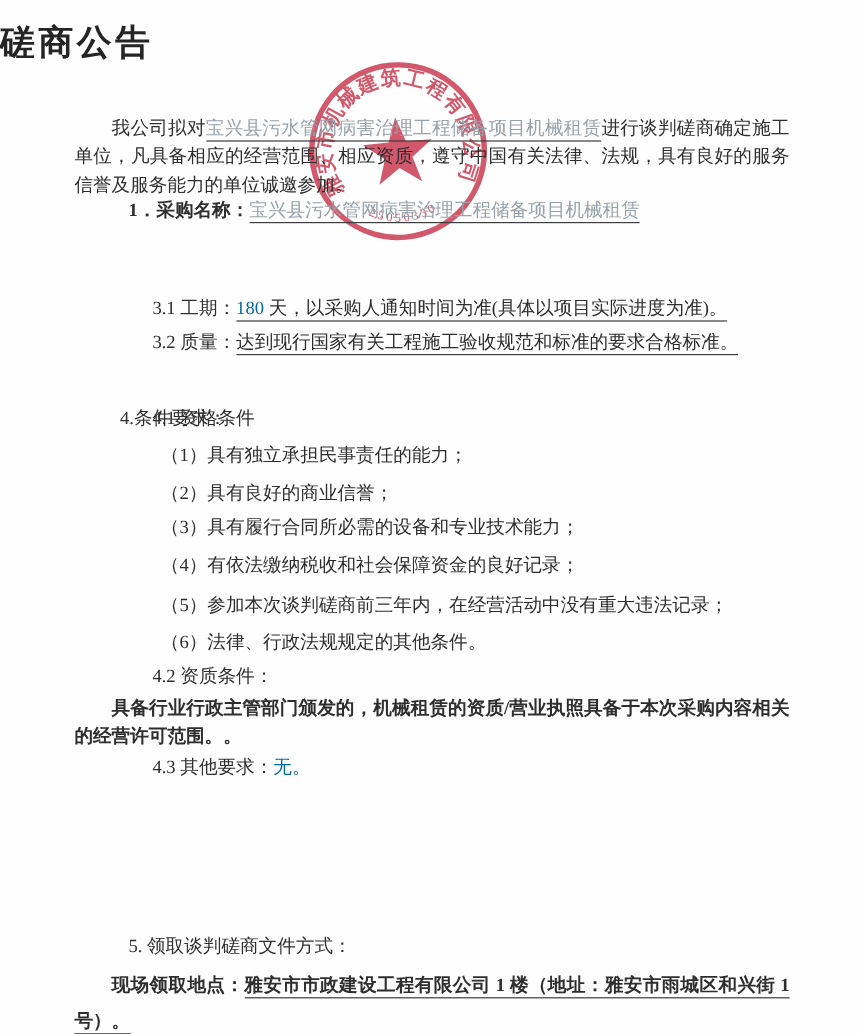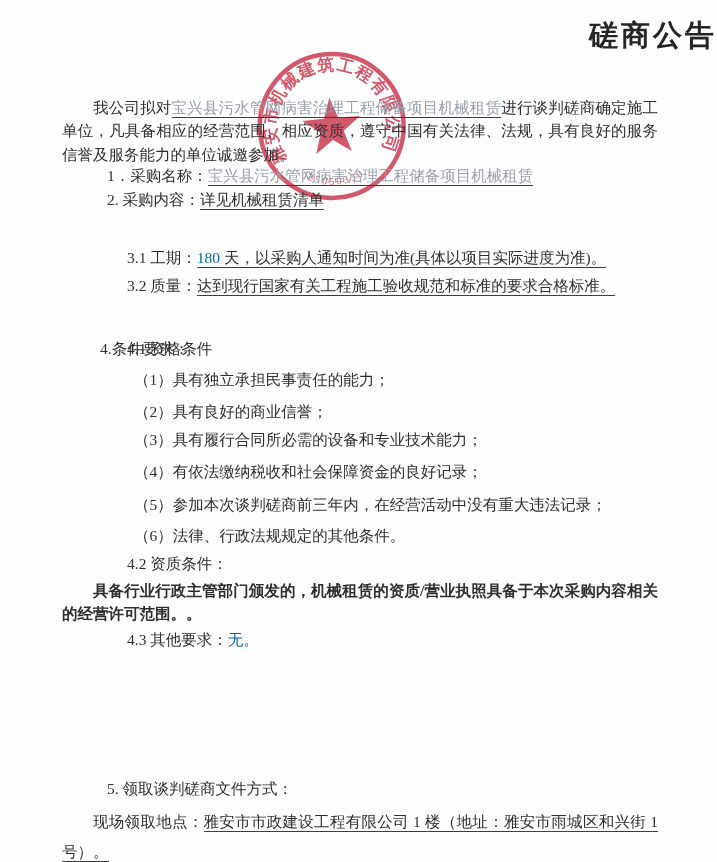--- a/index.html
+++ b/index.html
@@ -1,21 +1,21 @@
 <!DOCTYPE html>
 <html><head>
 <meta charset="utf-8">
 <style>
   html,body{margin:0;padding:0;background:#ffffff;}
   .page{
     position:relative;width:717px;height:862px;background:#fefefe;overflow:hidden;
     font-family:"Liberation Serif","DejaVu Serif",serif;color:#2e2e2e;font-size:15.5px;
   }
   .title{
-    position:absolute;top:16px;left:0;width:100%;text-align:right;
+    position:absolute;top:16px;left:0;width:100%;text-align:left;
     font-size:29px;font-weight:700;letter-spacing:3px;color:#252525;
   }
   .block{position:absolute;left:62px;width:596px;line-height:24px;text-align:justify;}
   .intro{top:80px;text-indent:2em;line-height:23.5px;}
   .item1{top:148px;padding-left:45px;width:551px;}
   .item2{top:172px;padding-left:45px;width:551px;}
   .h3{top:202px;padding-left:38px;}
   .s31{top:230px;padding-left:65px;}
   .s32{top:258px;padding-left:65px;}
   .h4{top:305px;padding-left:38px;margin-top:32px;}
@@ -28,21 +28,21 @@
   .q6{top:508px;padding-left:72px;}
   .s42{top:536px;padding-left:65px;}
   .s42body{top:563px;text-indent:2em;line-height:23px;font-weight:700;}
   .s43{top:612px;padding-left:65px;}
   .reg{top:640px;text-indent:2em;line-height:30.5px;}
   .s5{top:761px;padding-left:45px;}
   .pickup{top:791px;text-indent:2em;line-height:30.5px;}
   .u{border-bottom:1px solid #3d3d3d;padding-bottom:1px;}
   .fill{color:#97a1aa;}
   .dim{color:#0369a1;}
-  .b{font-weight:400;}
+  .b{font-weight:700;}
   .stamp{
     position:absolute;left:252px;top:49px;width:160px;height:160px;
     transform:rotate(-5deg);mix-blend-mode:multiply;opacity:.92;color:#cf4a5f;
   }
   .stamp .ring{stroke:currentColor;fill:none;stroke-width:4.5;}
   .stamp .star{fill:currentColor;}
   .stamp text{fill:currentColor;font-family:"Liberation Serif","DejaVu Serif",serif;font-weight:700;}
   .stamp .ringtext{font-size:16.5px;letter-spacing:1.5px;}
   .stamp .numtext{font-size:10px;letter-spacing:2.5px;font-weight:400;}
 </style>
@@ -65,21 +65,20 @@
     </text>
     <text class="numtext" text-anchor="middle">
       <textPath href="#numPath" startOffset="50%">25050330</textPath>
     </text>
   </svg>
 
   <p class="block intro"><span>我公司拟对</span><span class="u fill">宝兴县污水管网病害治理工程储备项目机械租赁</span><span>进行谈判磋商确定施工单位，凡具备相应的经营范围、相应资质，遵守中国有关法律、法规，具有良好的服务信誉及服务能力的单位诚邀参加。</span></p>
 
   <p class="block item1"><span class="b">1．采购名称：</span><span class="u fill">宝兴县污水管网病害治理工程储备项目机械租赁</span></p>
 
-  <p class="block item2"><span class="b">2. 采购内容：</span><span class="u">详见机械租赁清单</span></p>
 
 
   <p class="block s31"><span>3.1 工期：</span><span class="u"><span class="dim">180</span><span> 天，以采购人通知时间为准(具体以项目实际进度为准)。</span></span></p>
 
   <p class="block s32"><span>3.2 质量：</span><span class="u">达到现行国家有关工程施工验收规范和标准的要求合格标准。</span></p>
 
   <p class="block h4">4.条件要求：</p>
 
   <p class="block s41">4.1 资格条件</p>
 

